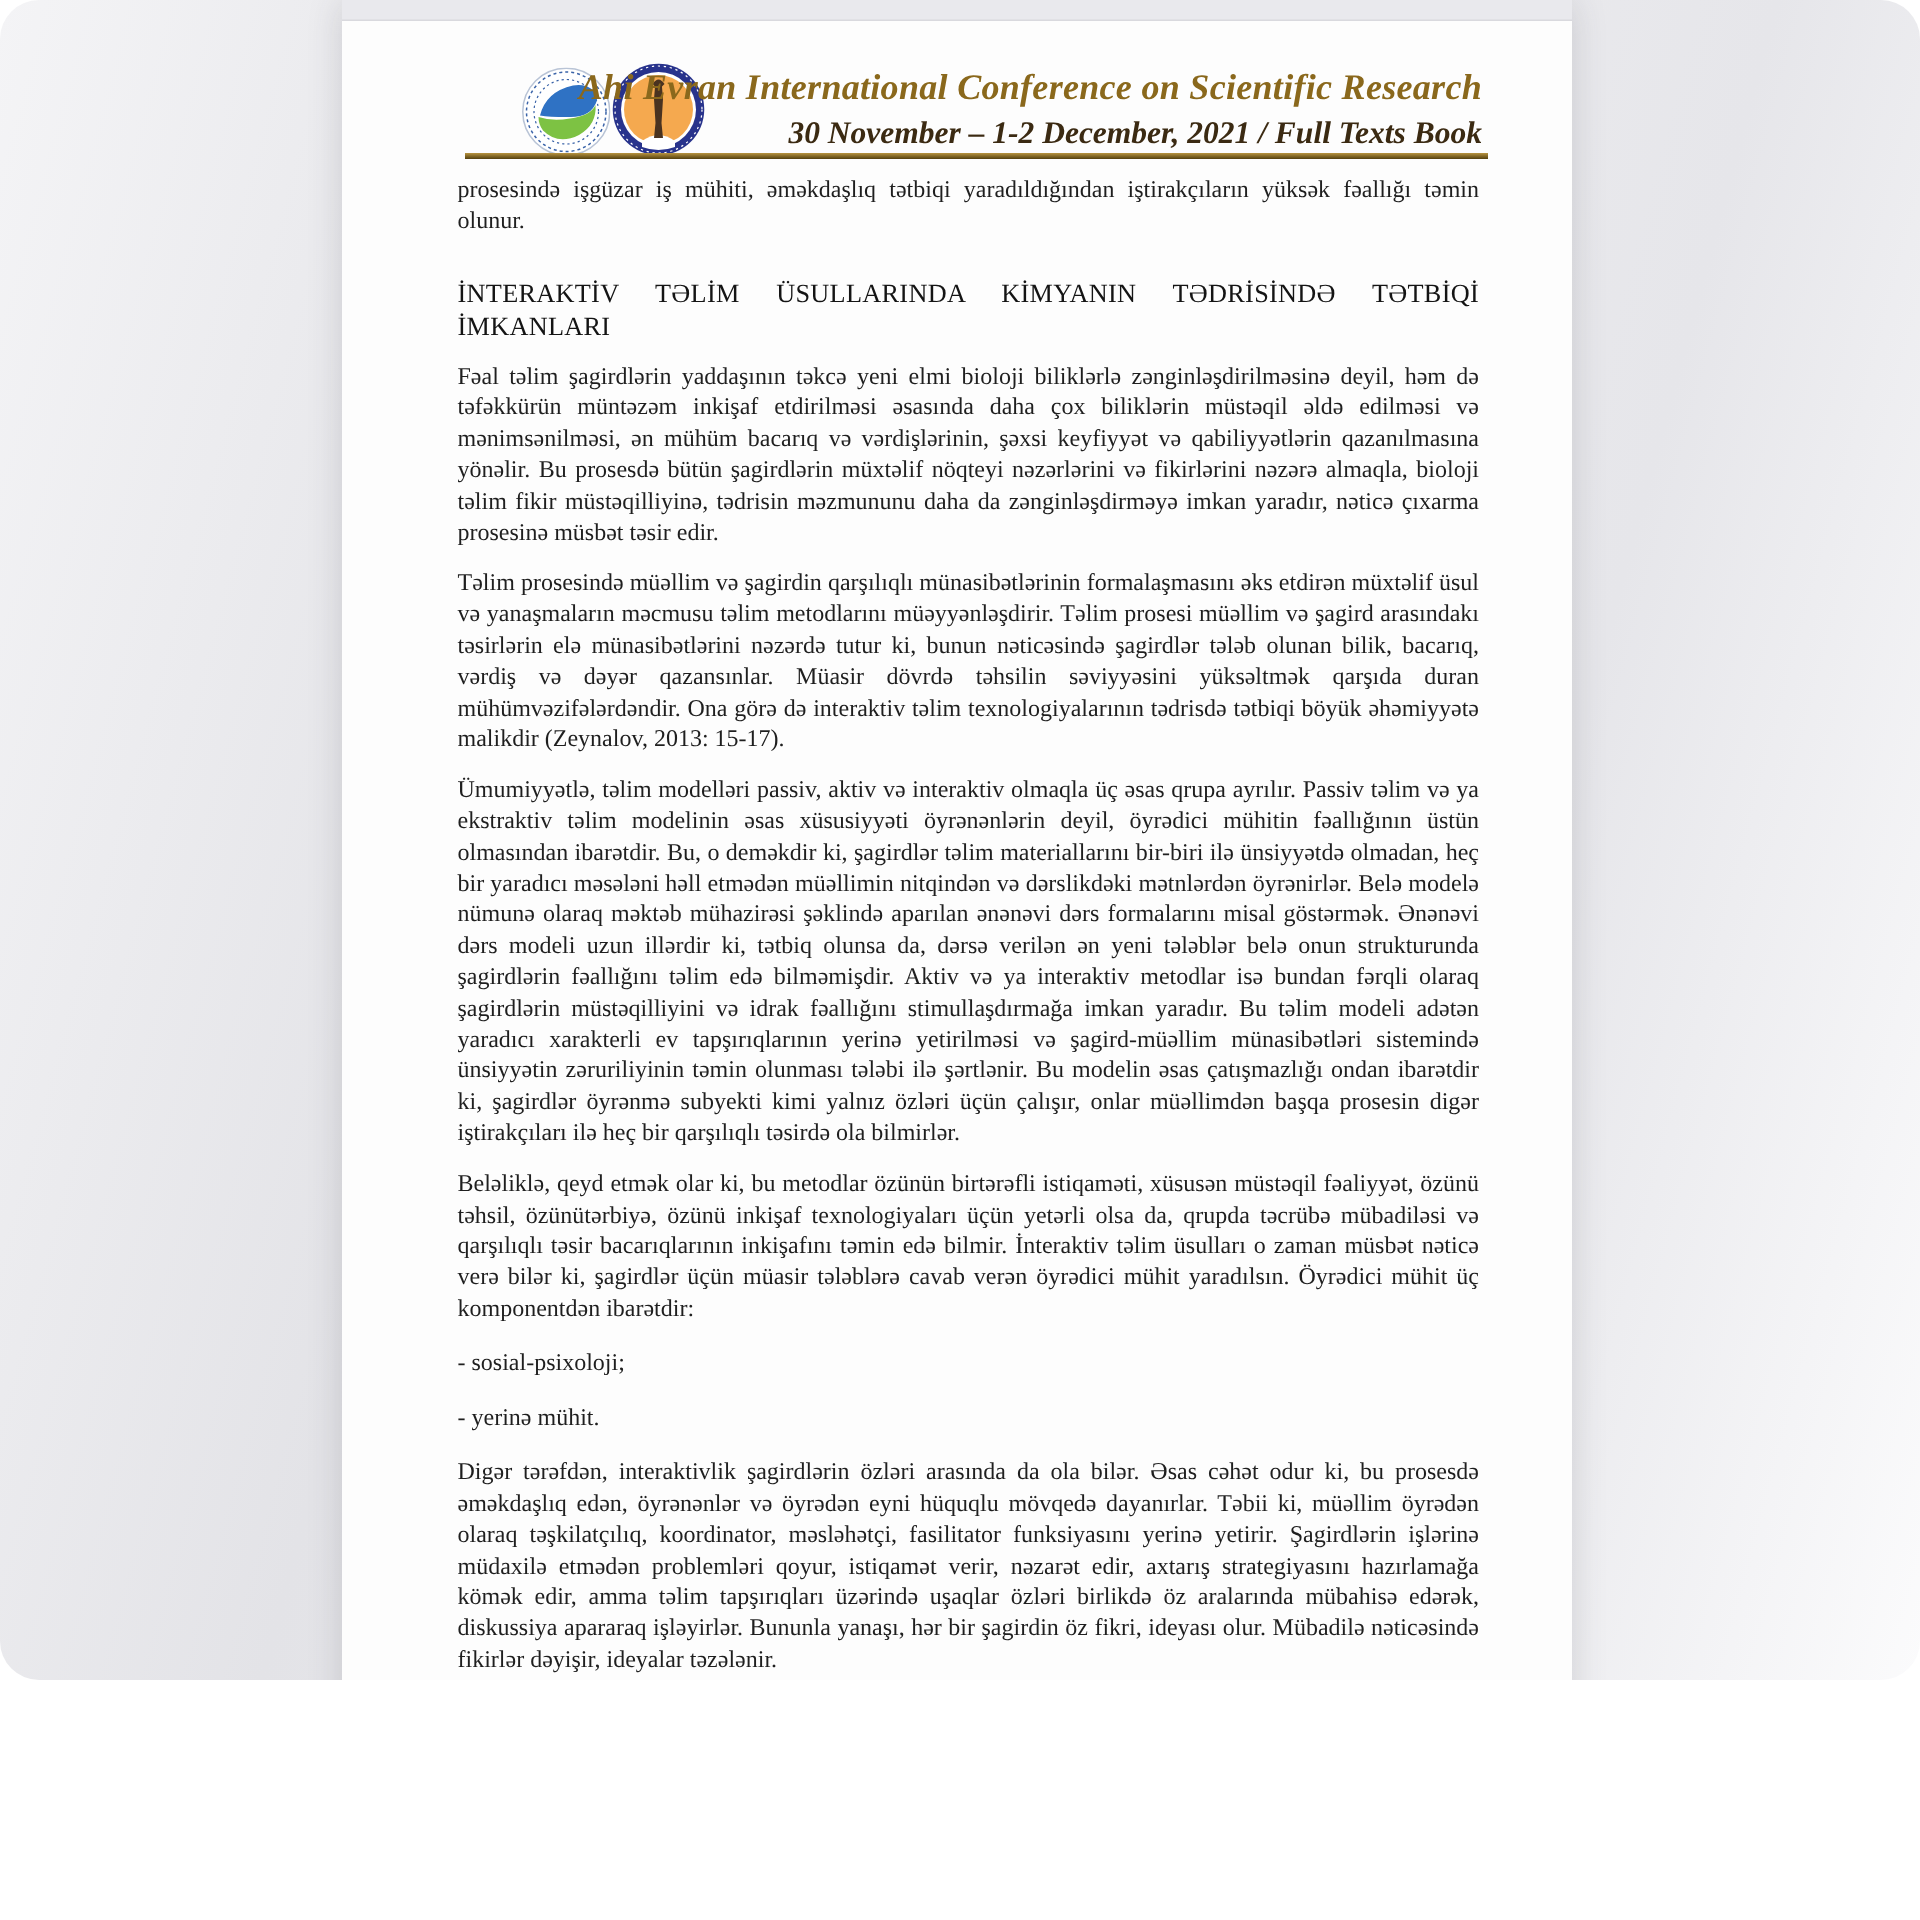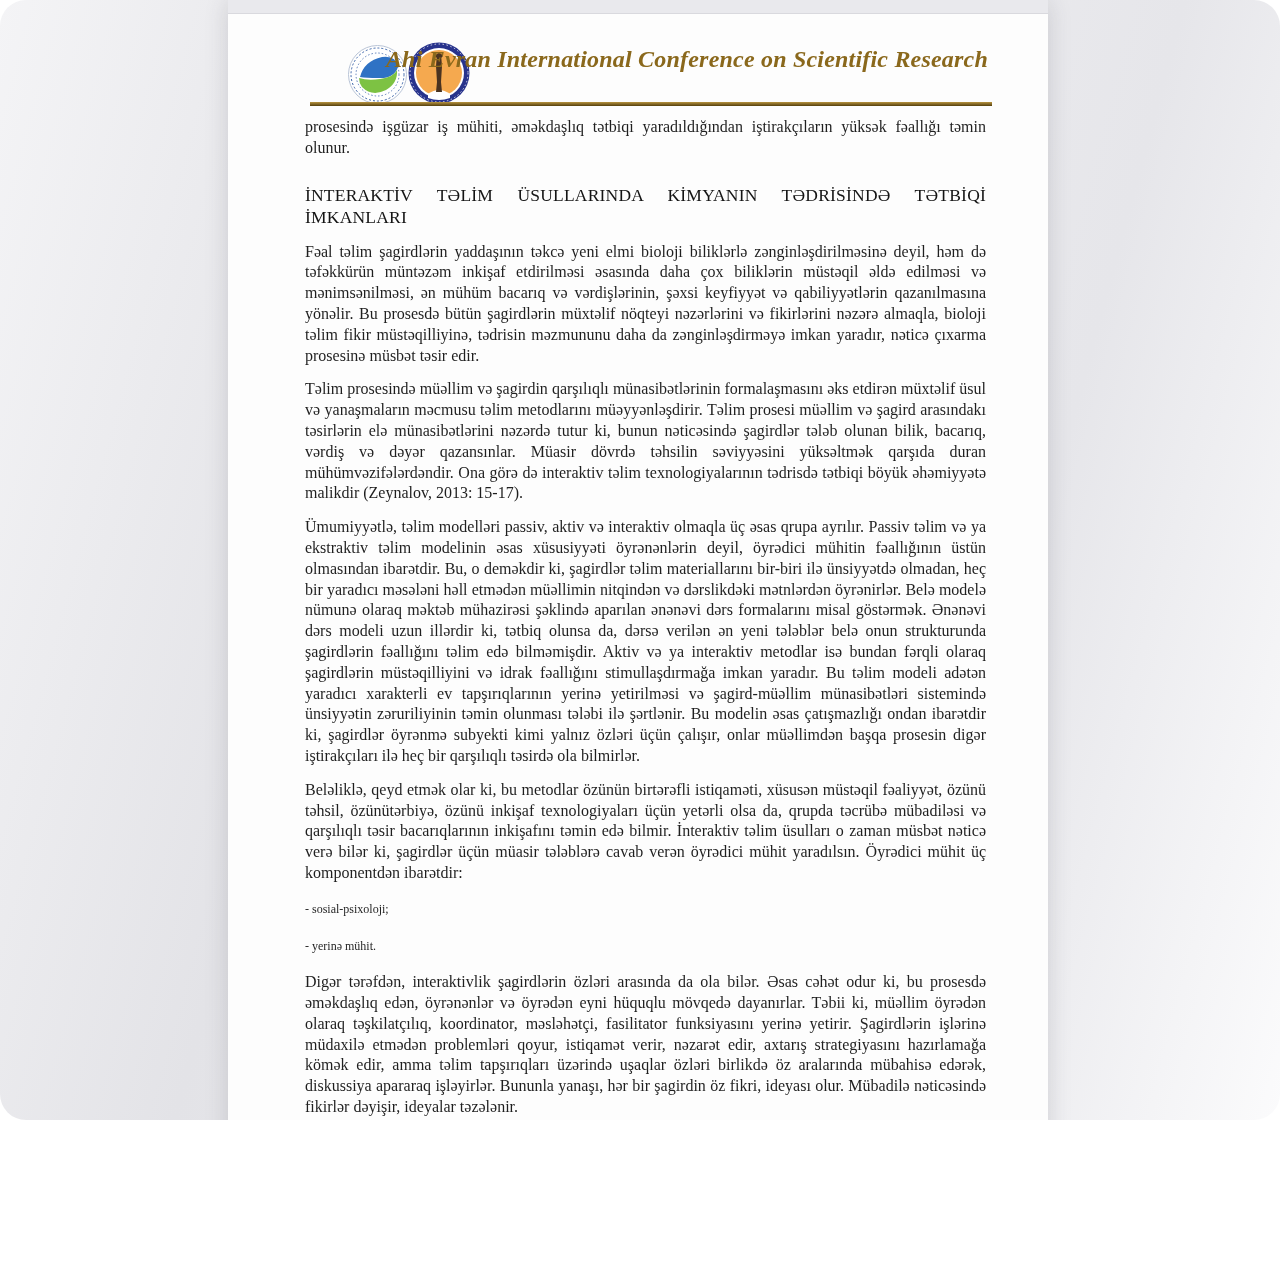--- a/index.html
+++ b/index.html
@@ -20,21 +20,21 @@
   .header-line1{font-size:24px;color:#8a681c;letter-spacing:0.2px;line-height:1.15;}
   .header-line2{font-size:21px;color:#3b2a12;margin-top:3px;line-height:1.1;}
   .header-rule{position:absolute;left:82px;top:102px;width:682px;height:4px;
     background:linear-gradient(#b89440,#54400e);}
 
   
   .content{position:absolute;left:77px;top:117px;width:681px;color:#1f1f1f;}
   .para{font-size:16px;line-height:20.8px;text-align:justify;margin:0 0 13px 0;}
   .heading{font-size:17.5px;font-weight:normal;text-align:justify;line-height:22px;
     margin:25px 0 14px 0;color:#141414;letter-spacing:0.2px;}
-  .list-item{font-size:12px;line-height:20.8px;margin:0 0 16px 0;}
+  .list-item{font-size:16px;line-height:20.8px;margin:0 0 16px 0;}
   .spacer-sm{height:2px;}
 
   
   .page-num-box{position:absolute;left:673px;top:1193px;width:76px;height:84px;background:#15803d;
     border-top:2px solid #c49732;display:flex;align-items:center;justify-content:center;}
   .page-num{color:#f3ead0;font-size:17px;font-family:"Liberation Serif",serif;}
 </style>
 </head>
 <body>
 
@@ -59,20 +59,21 @@
         <circle cx="31" cy="31" r="23" fill="#f5a94f"></circle>
         <path d="M20 52 Q31 44 42 52 L42 56 Q31 60 20 56 Z" fill="#ffffff"></path>
         <path d="M29 12 L33 12 L34 24 L33 40 L34 50 L28 50 L29 40 L28 24 Z" fill="#4a3320"></path>
         <path d="M27 14 Q31 8 35 14 L33 16 L29 16 Z" fill="#4a3320"></path>
         <circle cx="31" cy="31" r="29" fill="none" stroke="#ffffff" stroke-width="0.8" stroke-dasharray="1.5 2.5"></circle>
       </svg>
     </div>
 
     <div class="header-text">
       <div class="header-line1">Ahi Evran International Conference on Scientific Research</div>
+      <div class="header-line2">30 November – 1-2 December, 2021 / Full Texts Book</div>
     </div>
     <div class="header-rule"></div>
 
     <div class="content">
       <p class="para">prosesində işgüzar iş mühiti, əməkdaşlıq tətbiqi yaradıldığından iştirakçıların yüksək fəallığı təmin olunur.</p>
       <h2 class="heading">İNTERAKTİV TƏLİM ÜSULLARINDA KİMYANIN TƏDRİSİNDƏ TƏTBİQİ İMKANLARI</h2>
       <p class="para">Fəal təlim şagirdlərin yaddaşının təkcə yeni elmi bioloji biliklərlə zənginləşdirilməsinə deyil, həm də təfəkkürün müntəzəm inkişaf etdirilməsi əsasında daha çox biliklərin müstəqil əldə edilməsi və mənimsənilməsi, ən mühüm bacarıq və vərdişlərinin, şəxsi keyfiyyət və qabiliyyətlərin qazanılmasına yönəlir. Bu prosesdə bütün şagirdlərin müxtəlif nöqteyi nəzərlərini və fikirlərini nəzərə almaqla, bioloji təlim fikir müstəqilliyinə, tədrisin məzmununu daha da zənginləşdirməyə imkan yaradır, nəticə çıxarma prosesinə müsbət təsir edir.</p>
       <p class="para">Təlim prosesində müəllim və şagirdin qarşılıqlı münasibətlərinin formalaşmasını əks etdirən müxtəlif üsul və yanaşmaların məcmusu təlim metodlarını müəyyənləşdirir. Təlim prosesi müəllim və şagird arasındakı təsirlərin elə münasibətlərini nəzərdə tutur ki, bunun nəticəsində şagirdlər tələb olunan bilik, bacarıq, vərdiş və dəyər qazansınlar. Müasir dövrdə təhsilin səviyyəsini yüksəltmək qarşıda duran mühümvəzifələrdəndir. Ona görə də interaktiv təlim texnologiyalarının tədrisdə tətbiqi böyük əhəmiyyətə malikdir (Zeynalov, 2013: 15-17).</p>
       <p class="para">Ümumiyyətlə, təlim modelləri passiv, aktiv və interaktiv olmaqla üç əsas qrupa ayrılır. Passiv təlim və ya ekstraktiv təlim modelinin əsas xüsusiyyəti öyrənənlərin deyil, öyrədici mühitin fəallığının üstün olmasından ibarətdir. Bu, o deməkdir ki, şagirdlər təlim materiallarını bir-biri ilə ünsiyyətdə olmadan, heç bir yaradıcı məsələni həll etmədən müəllimin nitqindən və dərslikdəki mətnlərdən öyrənirlər. Belə modelə nümunə olaraq məktəb mühazirəsi şəklində aparılan ənənəvi dərs formalarını misal göstərmək. Ənənəvi dərs modeli uzun illərdir ki, tətbiq olunsa da, dərsə verilən ən yeni tələblər belə onun strukturunda şagirdlərin fəallığını təlim edə bilməmişdir. Aktiv və ya interaktiv metodlar isə bundan fərqli olaraq şagirdlərin müstəqilliyini və idrak fəallığını stimullaşdırmağa imkan yaradır. Bu təlim modeli adətən yaradıcı xarakterli ev tapşırıqlarının yerinə yetirilməsi və şagird-müəllim münasibətləri sistemində ünsiyyətin zəruriliyinin təmin olunması tələbi ilə şərtlənir. Bu modelin əsas çatışmazlığı ondan ibarətdir ki, şagirdlər öyrənmə subyekti kimi yalnız özləri üçün çalışır, onlar müəllimdən başqa prosesin digər iştirakçıları ilə heç bir qarşılıqlı təsirdə ola bilmirlər.</p>
       <p class="para">Beləliklə, qeyd etmək olar ki, bu metodlar özünün birtərəfli istiqaməti, xüsusən müstəqil fəaliyyət, özünü təhsil, özünütərbiyə, özünü inkişaf texnologiyaları üçün yetərli olsa da, qrupda təcrübə mübadiləsi və qarşılıqlı təsir bacarıqlarının inkişafını təmin edə bilmir. İnteraktiv təlim üsulları o zaman müsbət nəticə verə bilər ki, şagirdlər üçün müasir tələblərə cavab verən öyrədici mühit yaradılsın. Öyrədici mühit üç komponentdən ibarətdir:</p>

